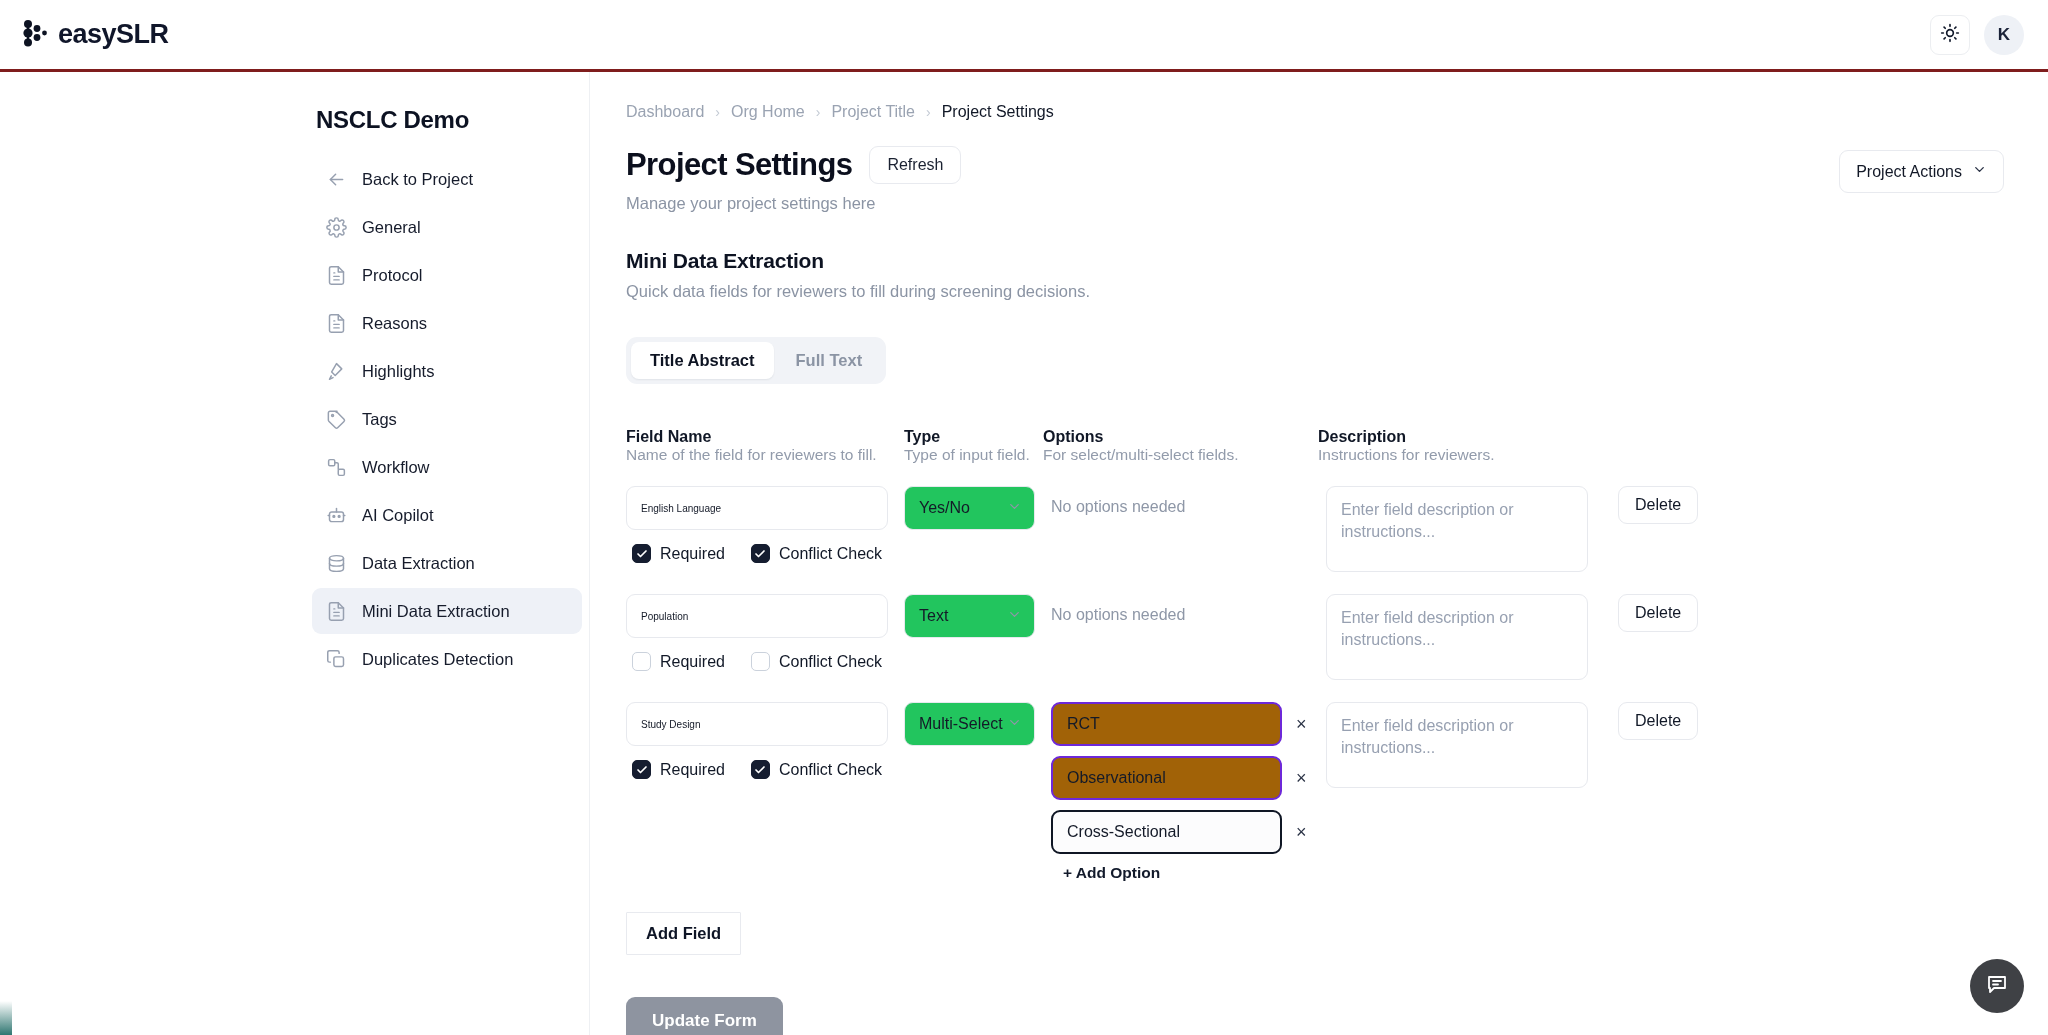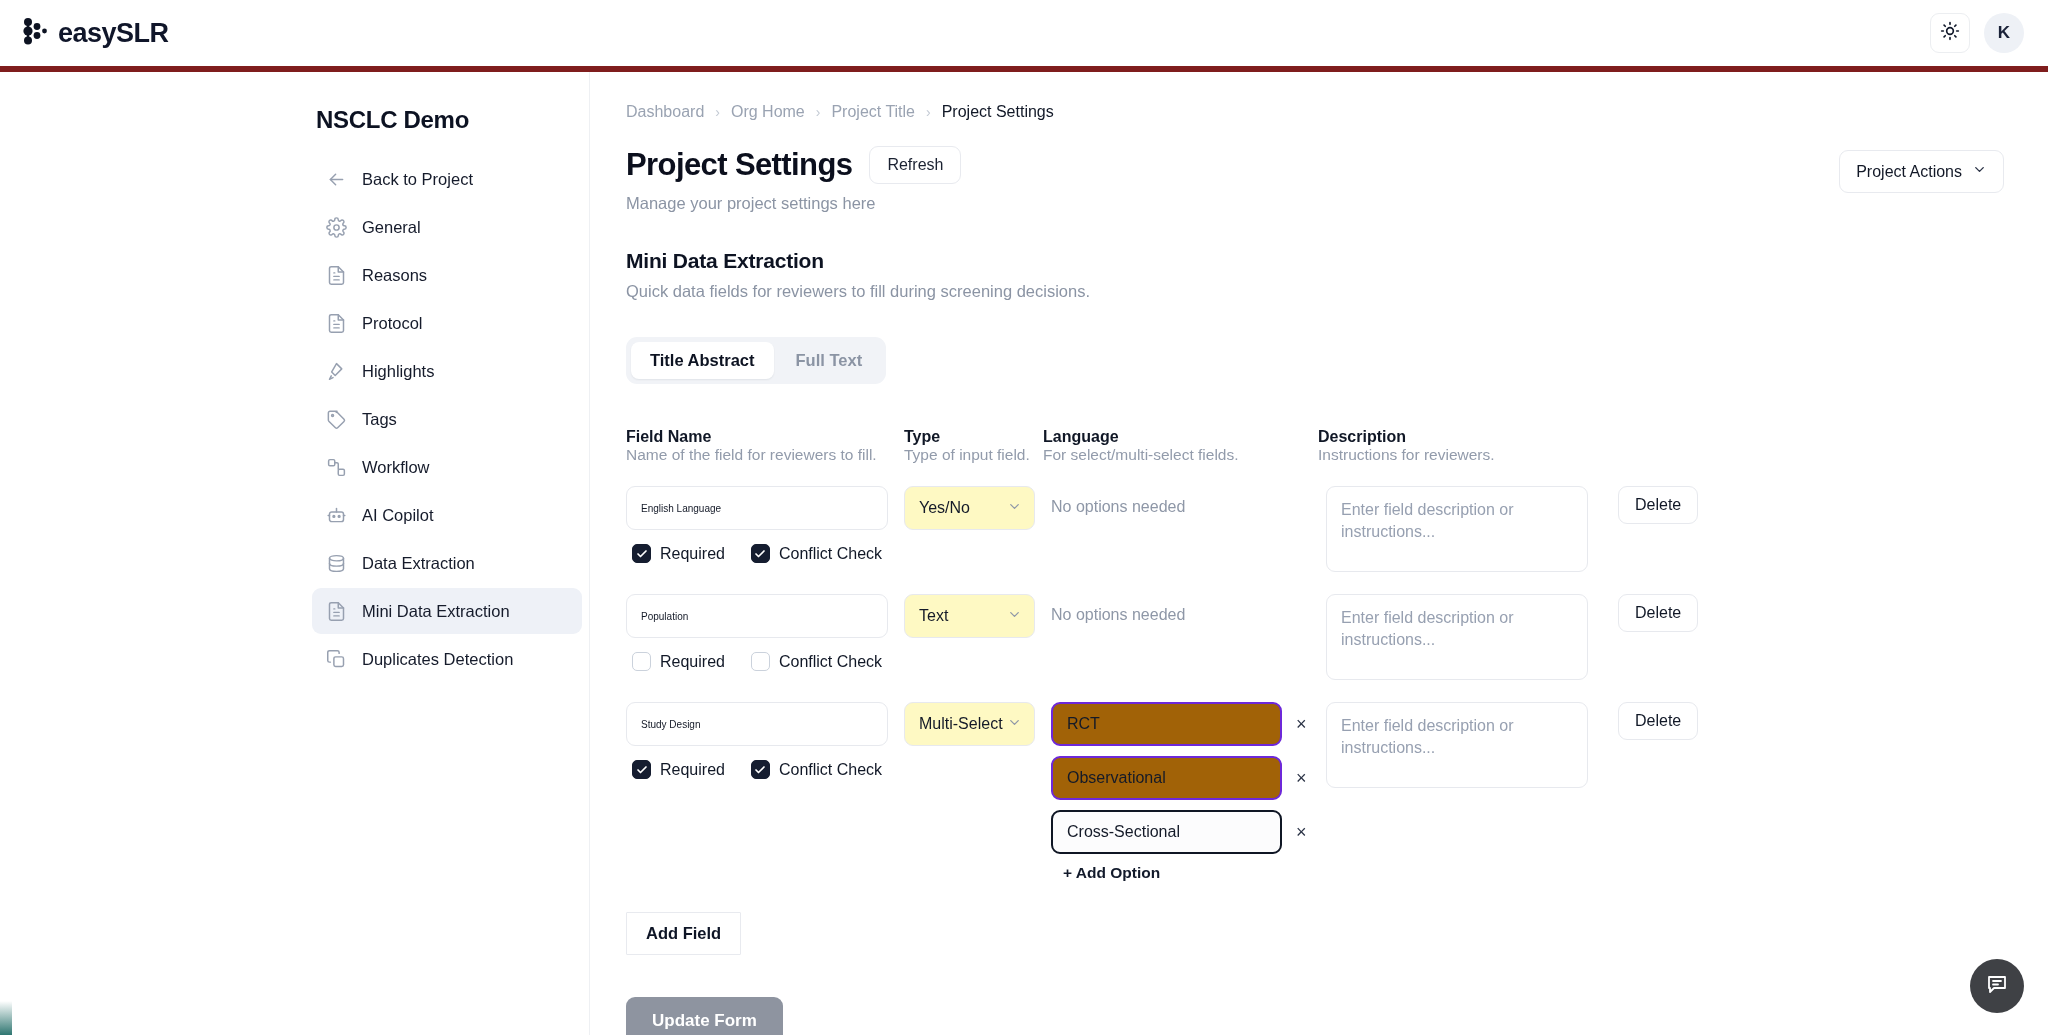--- a/index.html
+++ b/index.html
@@ -8,21 +8,21 @@
     background: #ffffff;
     font-family: "Liberation Sans", sans-serif;
     overflow: hidden;
   }
   body { position: relative; }
 
   
   .topbar {
     position: absolute; top: 0; left: 0; width: 2048px; height: 72px;
     background: #ffffff;
-    border-bottom: 6px solid #7f1d1d;
+    border-bottom: 3px solid #7f1d1d;
     display: flex; align-items: center; justify-content: space-between;
     padding: 0 24px 0 22px;
   }
   .brand { display: flex; align-items: center; gap: 10px; }
   .brand-text {
     font-size: 27px; font-weight: 700; color: #10162a; letter-spacing: -0.5px;
   }
   .topbar-right { display: flex; align-items: center; gap: 14px; }
   .icon-btn {
     width: 40px; height: 40px; border-radius: 9px;
@@ -114,21 +114,21 @@
     font-size: 10px; color: #141a28;
   }
   .checks { display: flex; align-items: center; gap: 26px; margin-top: 14px; padding-left: 6px; }
   .chk-wrap { display: flex; align-items: center; gap: 9px; font-size: 16px; color: #111827; }
   .chk { width: 19px; height: 19px; border-radius: 5px; border: 1.6px solid #cbd2dc; background:#fff;
     display: flex; align-items: center; justify-content: center; }
   .chk.on { background: #151d30; border-color: #151d30; }
 
   .ftype-cell { width: 139px; }
   .select-box {
-    width: 131px; height: 44px; border: 1px solid #e7e9ee; border-radius: 9px; background:#fef9c3;
+    width: 131px; height: 44px; border: 1px solid #e7e9ee; border-radius: 9px; background:#22c55e;
     display: flex; align-items: center; justify-content: space-between; padding: 0 12px 0 14px;
     font-size: 16px; color: #141a28;
   }
 
   .fopts-cell { width: 275px; padding-left: 8px; }
   .no-opts { font-size: 16px; color: #8e97a7; padding-top: 12px; }
   .opt-row { display: flex; align-items: center; gap: 14px; margin-bottom: 10px; }
   .opt-input {
     width: 231px; height: 44px; border: 2px solid #6d28d9; border-radius: 9px; background:#a16207;
     display: flex; align-items: center; padding: 0 14px; font-size: 16px; color: #141a28;
@@ -224,31 +224,31 @@
           <span>General</span>
         </div>
         <div class="nav-item">
           <span class="nav-icon">
             <svg width="21" height="21" viewBox="0 0 24 24" fill="none" stroke="currentColor" stroke-width="1.7" stroke-linecap="round" stroke-linejoin="round">
               <path d="M14 2H6a2 2 0 0 0-2 2v16a2 2 0 0 0 2 2h12a2 2 0 0 0 2-2V8z"></path>
               <path d="M14 2v6h6"></path>
               <path d="M9 13h6M9 17h6M9 9h1"></path>
             </svg>
           </span>
-          <span>Reasons</span>
+          <span>Protocol</span>
         </div>
         <div class="nav-item">
           <span class="nav-icon">
             <svg width="21" height="21" viewBox="0 0 24 24" fill="none" stroke="currentColor" stroke-width="1.7" stroke-linecap="round" stroke-linejoin="round">
               <path d="M14 2H6a2 2 0 0 0-2 2v16a2 2 0 0 0 2 2h12a2 2 0 0 0 2-2V8z"></path>
               <path d="M14 2v6h6"></path>
               <path d="M9 13h6M9 17h6M9 9h1"></path>
             </svg>
           </span>
-          <span>Protocol</span>
+          <span>Reasons</span>
         </div>
         <div class="nav-item">
           <span class="nav-icon">
             <svg width="21" height="21" viewBox="0 0 24 24" fill="none" stroke="currentColor" stroke-width="1.7" stroke-linecap="round" stroke-linejoin="round">
               <path d="M12 3l6 6-7.5 7.5-4-4z"></path>
               <path d="M6 17l-2 4 4-2"></path>
             </svg>
           </span>
           <span>Highlights</span>
         </div>
@@ -357,21 +357,21 @@
   <div class="col-head">
     <div class="c-name">
       <div class="ch-title">Field Name</div>
       <div class="ch-sub">Name of the field for reviewers to fill.</div>
     </div>
     <div class="c-type">
       <div class="ch-title">Type</div>
       <div class="ch-sub">Type of input field.</div>
     </div>
     <div class="c-opts">
-      <div class="ch-title">Language</div>
+      <div class="ch-title">Options</div>
       <div class="ch-sub">For select/multi-select fields.</div>
     </div>
     <div class="c-desc">
       <div class="ch-title">Description</div>
       <div class="ch-sub">Instructions for reviewers.</div>
     </div>
   </div>
 
   <div class="rows" id="rows">
       <div class="frow">

